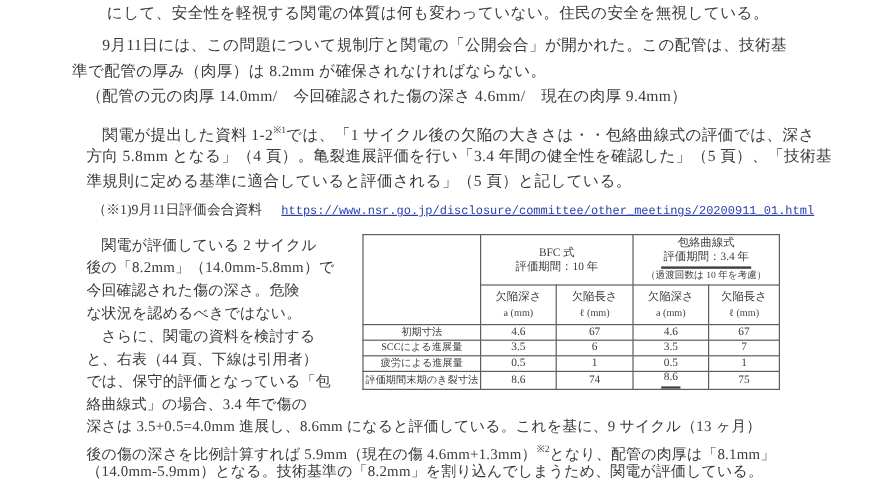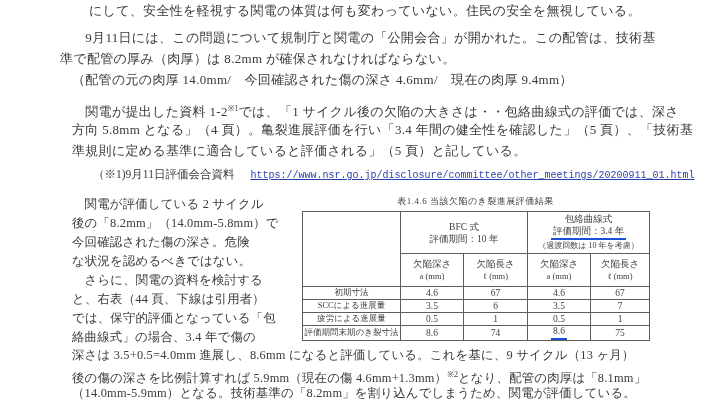--- a/index.html
+++ b/index.html
@@ -8,21 +8,21 @@
     background:#ffffff;overflow:hidden;
     font-family:"Liberation Serif","DejaVu Serif",serif;
     color:#3a3a3a;
   }
   .line{
     position:absolute;white-space:nowrap;
     font-size:13px;letter-spacing:0.3px;line-height:15px;
   }
   .small-line{font-size:12.4px;letter-spacing:0.2px;}
   .sup{font-size:8px;vertical-align:super;letter-spacing:0;}
-  .footnote{position:absolute;left:93px;top:167px;white-space:nowrap;font-size:11.5px;}
+  .footnote{position:absolute;left:77px;top:167px;white-space:nowrap;font-size:11.5px;}
   .footnote a{
     color:#2a3fae;text-decoration:underline;
     font-family:"Liberation Mono","DejaVu Sans Mono",monospace;
     font-size:10px;letter-spacing:0;margin-left:16px;
   }
   
   .tablewrap{position:absolute;left:302px;top:195px;width:347px;}
   .tabletitle{
     width:347px;text-align:center;font-size:9px;color:#3d3d3d;
     letter-spacing:0.5px;margin-bottom:3px;white-space:nowrap;
@@ -36,21 +36,21 @@
     vertical-align:middle;overflow:hidden;white-space:nowrap;
   }
   tr.h1{height:42px;}
   tr.h2{height:33px;}
   tr.d{height:12px;margin-left:48px;}
   td.rowlabel{text-align:left;padding-left:3px;font-size:8.5px;letter-spacing:0;}
   .hd div{line-height:12px;}
   .tiny{font-size:8px;letter-spacing:0;}
   .unit{font-size:8.5px;}
   .red-ul{
-    display:inline-block;border-bottom:2px solid #1d4ed8;
+    display:inline-block;border-bottom:2px solid #404040;
     padding:0 2px 1px 2px;
   }
   td.val{font-size:9.5px;line-height:11px;}
 </style>
 </head>
 <body>
 
 <div class="line" style="left:89px;top:3px">にして、安全性を軽視する関電の体質は何も変わっていない。住民の安全を無視している。</div>
 
 <div class="line" style="left:72px;top:30px">　9月11日には、この問題について規制庁と関電の「公開会合」が開かれた。この配管は、技術基</div>
@@ -66,21 +66,20 @@
 <div class="line small-line" style="left:72px;top:197px">　関電が評価している 2 サイクル</div>
 <div class="line small-line" style="left:72px;top:216px">後の「8.2mm」（14.0mm-5.8mm）で</div>
 <div class="line small-line" style="left:72px;top:235px">今回確認された傷の深さ。危険</div>
 <div class="line small-line" style="left:72px;top:254px">な状況を認めるべきではない。</div>
 <div class="line small-line" style="left:72px;top:273px">　さらに、関電の資料を検討する</div>
 <div class="line small-line" style="left:72px;top:292px">と、右表（44 頁、下線は引用者）</div>
 <div class="line small-line" style="left:72px;top:311px">では、保守的評価となっている「包</div>
 <div class="line small-line" style="left:72px;top:330px">絡曲線式」の場合、3.4 年で傷の</div>
 
 <div class="tablewrap">
-  <div class="tabletitle">表1.4.6 当該欠陥のき裂進展評価結果</div>
   <table class="eval">
     <colgroup>
       <col style="width:98px">
         <col style="width:63px">
         <col style="width:64px">
         <col style="width:63px">
         <col style="width:59px">
     </colgroup>
     <tbody>
         <tr class="h1">

